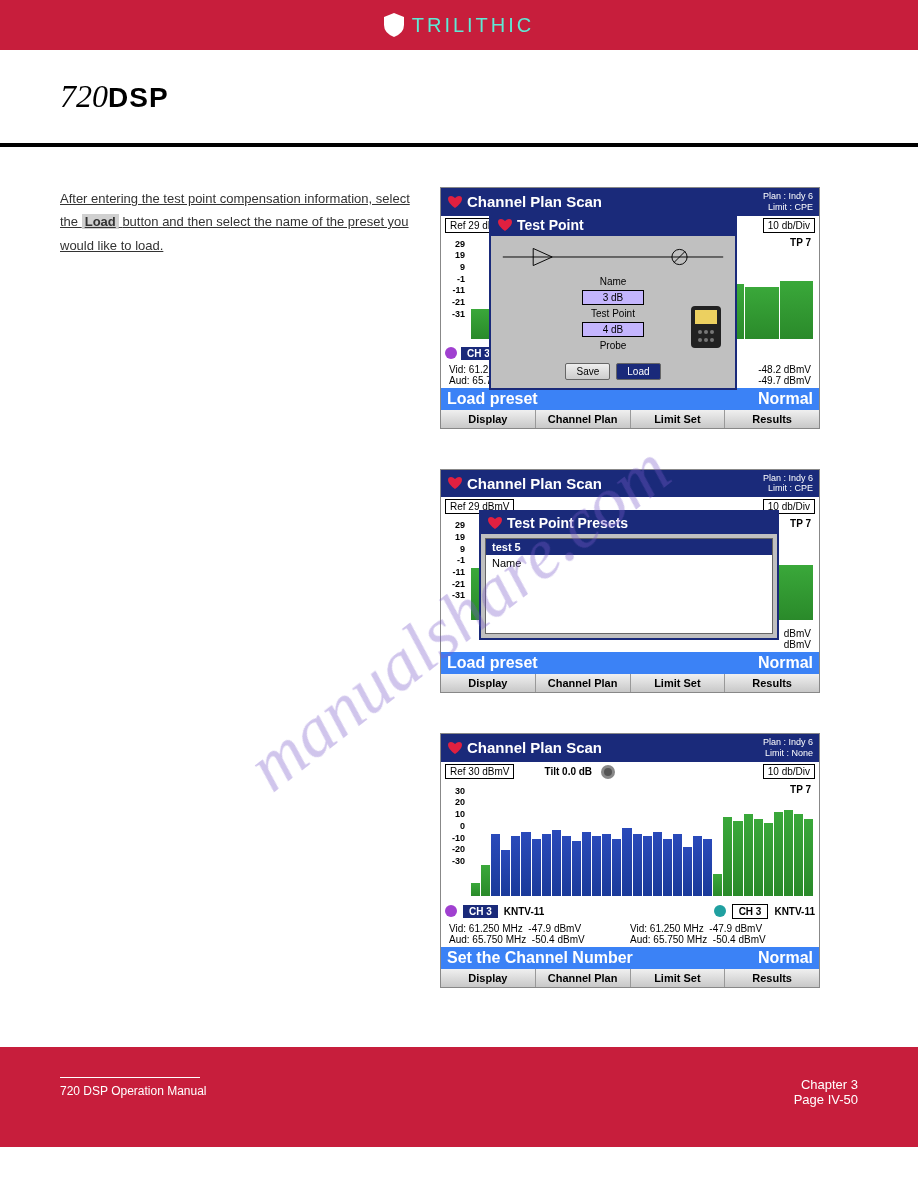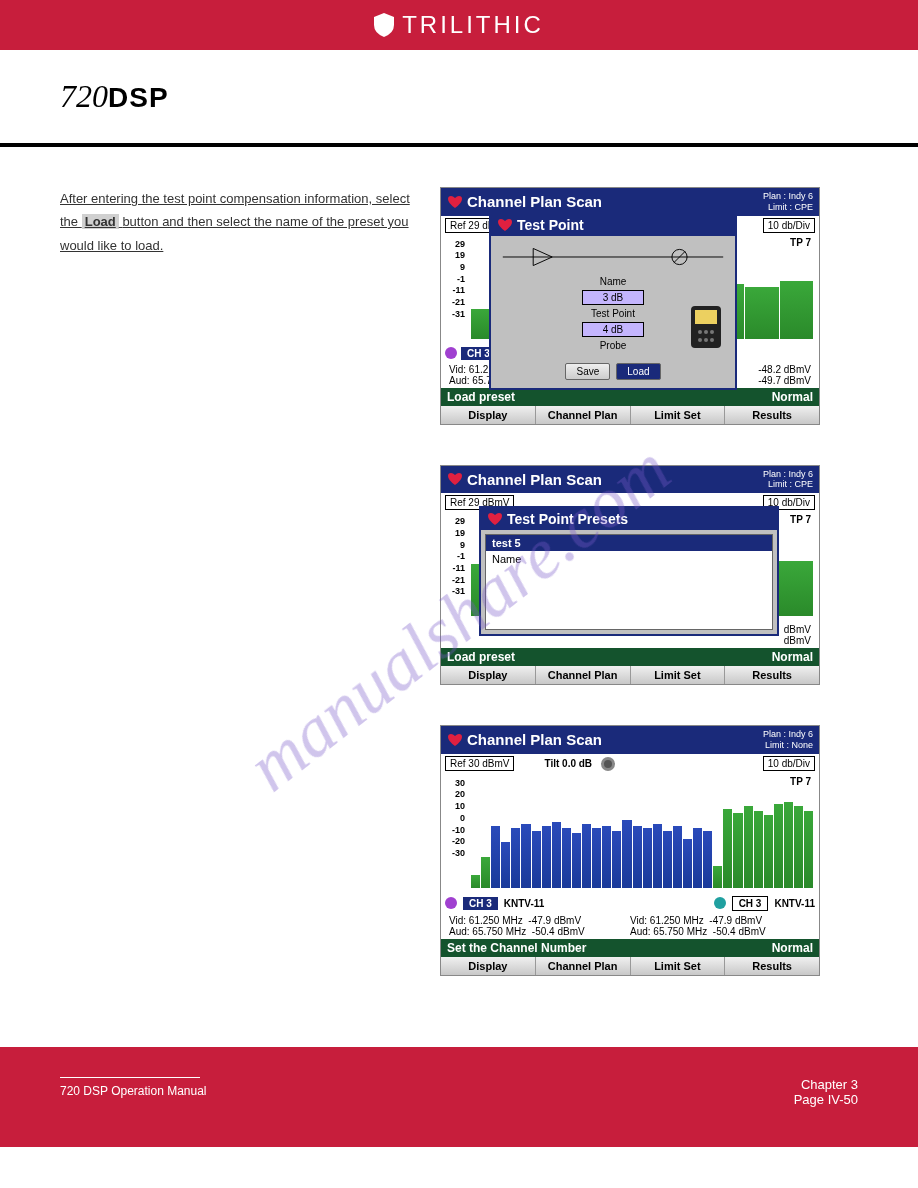--- a/index.html
+++ b/index.html
@@ -1,21 +1,21 @@
 <!DOCTYPE html>
 <html><head>
 <meta charset="utf-8">
 <style>
   * { box-sizing: border-box; margin: 0; padding: 0; }
   body { font-family: Arial, sans-serif; background: #fff; width: 918px; }
   
   
   .top-bar { background: #c71e3c; height: 50px; display: flex; align-items: center; justify-content: center; }
   .top-bar-shield { width: 20px; height: 24px; margin-right: 8px; }
-  .brand-text { color: #ffffff; font-size: 24px; letter-spacing: 3px; font-weight: 400; }
+  .brand-text { color: #5eead4; font-size: 20px; letter-spacing: 3px; font-weight: 400; }
   
   
   .model-header { background: #fff; border-bottom: 4px solid #000; padding: 28px 60px; }
   .model-name { font-family: Georgia, serif; font-size: 32px; font-style: italic; font-weight: 300; }
   .model-name .dsp { font-family: Arial, sans-serif; font-style: normal; font-weight: 900; font-size: 28px; letter-spacing: 1px; }
   
   
   .content { display: flex; padding: 40px 40px 20px 60px; min-height: 900px; }
   .left-col { width: 380px; padding-right: 20px; font-size: 13px; color: #333; line-height: 1.8; text-decoration: underline; }
   .right-col { flex: 1; display: flex; flex-direction: column; gap: 40px; }
@@ -45,21 +45,21 @@
   .dot { width: 12px; height: 12px; border-radius: 50%; display: inline-block; }
   .dot.purple { background: #a040d0; }
   .dot.teal { background: #20a0a0; }
   .ch-label { background: #1a2a7a; color: #fff; padding: 1px 6px; font-weight: bold; }
   .ch-name { font-weight: bold; }
   
   .details { display: flex; background: #fff; font-size: 10px; padding: 2px 8px; }
   .details-col { flex: 1; }
   .details-col div { white-space: nowrap; }
   
-  .status-bar { background: #14532d; color: #fff; display: flex; padding: 2px 6px; font-size: 12px; font-weight: bold; }
+  .status-bar { background: #3b82f6; color: #fff; display: flex; padding: 2px 6px; font-size: 16px; font-weight: bold; }
   .status-left { flex: 1; }
   .status-right { }
   
   .softkeys { display: flex; background: #e0e0e0; }
   .softkey { flex: 1; text-align: center; padding: 3px 0; font-size: 11px; font-weight: bold; background: linear-gradient(#f0f0f0, #c8c8c8); border-right: 1px solid #999; }
   .softkey:last-child { border-right: none; }
   
   
   .popup { position: absolute; background: #c0c0c0; border: 2px solid #1a2a7a; }
   .popup-title { background: #1a2a7a; color: #fff; padding: 3px 6px; display: flex; align-items: center; font-weight: bold; font-size: 14px; }

